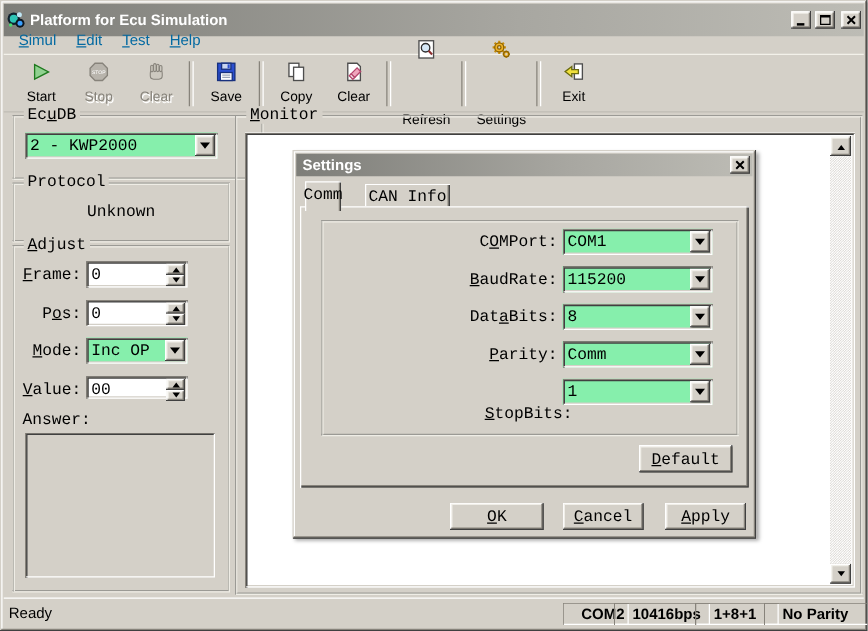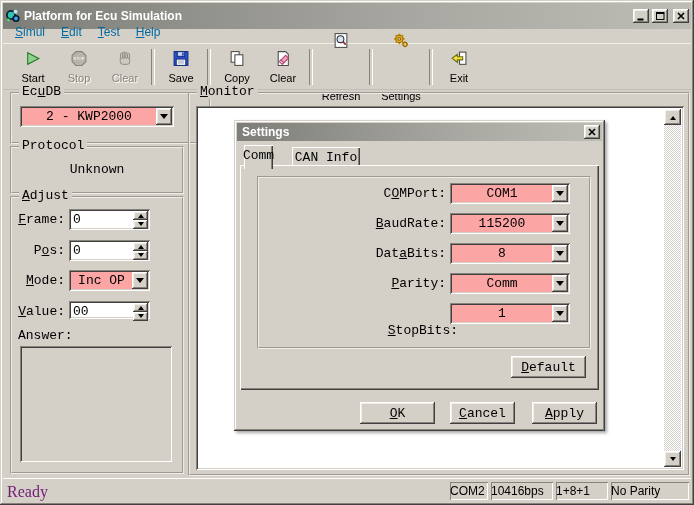--- a/index.html
+++ b/index.html
@@ -21,21 +21,21 @@
   .menuitem{font-size:12px;padding:2px 8px;color:#0369a1;}
   
   .toolbar{position:absolute;left:3px;top:43px;right:3px;height:45px;display:flex;align-items:center;padding-left:7px;
     border-top:1px solid #f3f1ea;border-bottom:1px solid #bfbcb4;}
   .tbtn{width:46px;height:40px;display:flex;flex-direction:column;align-items:center;justify-content:center;gap:1px;flex:0 0 auto;text-align:right;}
   .tbtn.wide{width:50px;gap:37px;}
   .tbtn .lbl{font-size:11px;line-height:12px;color:#000;}
   .tbtn.disabled .lbl{color:#87837b;text-shadow:1px 1px 0 #fff;}
   .tsep{width:2px;height:36px;border-left:1px solid #87837b;border-right:1px solid #fff;margin:0 3px;flex:0 0 auto;}
   
-  .combo{position:absolute;background:#fca5a5;box-shadow:inset 1px 1px 0 #87837b,inset -1px -1px 0 #fff,inset 2px 2px 0 #404040,inset -2px -2px 0 #d4d0c8;text-align:center;}
+  .combo{position:absolute;background:#86efac;box-shadow:inset 1px 1px 0 #87837b,inset -1px -1px 0 #fff,inset 2px 2px 0 #404040,inset -2px -2px 0 #d4d0c8;}
   .combo .val{position:absolute;left:4px;top:0;bottom:0;right:20px;font-size:13px;line-height:21px;color:#000;white-space:nowrap;overflow:hidden;}
   .dropbtn{position:absolute;right:2px;top:2px;bottom:2px;width:16px;display:flex;align-items:center;justify-content:center;}
   .arr-dn{width:0;height:0;border:4px solid transparent;border-top:5px solid #000;margin-top:4px;}
   .arr-up-s{width:0;height:0;border:3px solid transparent;border-bottom:4px solid #000;margin-bottom:2px;}
   .arr-dn-s{width:0;height:0;border:3px solid transparent;border-top:4px solid #000;margin-top:2px;}
   .spin{position:absolute;background:#fff;box-shadow:inset 1px 1px 0 #87837b,inset -1px -1px 0 #fff,inset 2px 2px 0 #404040,inset -2px -2px 0 #d4d0c8;}
   .spin .val{position:absolute;left:4px;top:0;bottom:0;right:18px;font-size:13px;line-height:21px;color:#000;}
   .spincol{position:absolute;right:2px;top:2px;bottom:2px;width:15px;display:flex;flex-direction:column;}
   .spinbtn{flex:1;display:flex;align-items:center;justify-content:center;}
   .rowlabel{position:absolute;font-size:13px;line-height:21px;color:#000;text-align:right;white-space:nowrap;}
@@ -57,23 +57,23 @@
   .tab{position:absolute;background:#d4d0c8;box-shadow:inset 1px 1px 0 #fff,inset -1px 0 0 #404040,inset -2px 0 0 #87837b;
     font-size:13px;display:flex;align-items:flex-start;justify-content:center;padding-top:3px;}
   .tab.active{z-index:3;}
   .tabpage{position:absolute;left:6px;top:45px;width:359px;height:225px;background:#d4d0c8;
     box-shadow:inset 1px 1px 0 #fff,inset -1px -1px 0 #404040,inset -2px -2px 0 #87837b;}
   .innerframe{position:absolute;left:23px;top:56px;width:330px;height:169px;border:2px groove #efede6;}
   .pushbtn{position:absolute;display:flex;align-items:center;justify-content:center;font-size:13px;color:#000;
     background:#d4d0c8;box-shadow:inset -1px -1px 0 #404040,inset 1px 1px 0 #fff,inset -2px -2px 0 #87837b,inset 2px 2px 0 #f0eee8;}
   
   .statusbar{position:absolute;left:3px;top:478px;right:3px;height:24px;border-top:1px solid #fff;}
-  .status-msg{position:absolute;left:4px;top:4px;font-size:16px;color:#701a75;font-family:Liberation Serif, serif;}
+  .status-msg{position:absolute;left:4px;top:4px;font-size:12px;color:#000000;}
   .pane{position:absolute;top:3px;height:18px;box-shadow:inset 1px 1px 0 #87837b,inset -1px -1px 0 #fff;
-    font-size:12px;line-height:18px;padding-left:0;color:#000;white-space:nowrap;overflow:hidden;}
+    font-size:12px;line-height:18px;padding-left:15px;color:#000;white-space:nowrap;overflow:hidden;font-weight:bold;}
   u{text-underline-offset:1px;}
 </style>
 </head>
 <body>
 
 <div class="screen s">
 
   <div class="titlebar">
     <span style="width:16px;height:16px;flex:0 0 auto;">
       <svg width="16" height="16" viewBox="0 0 16 16">

